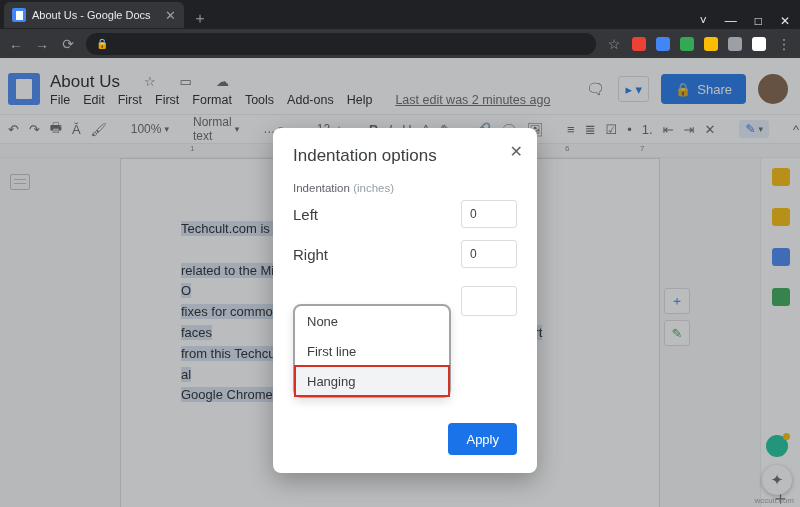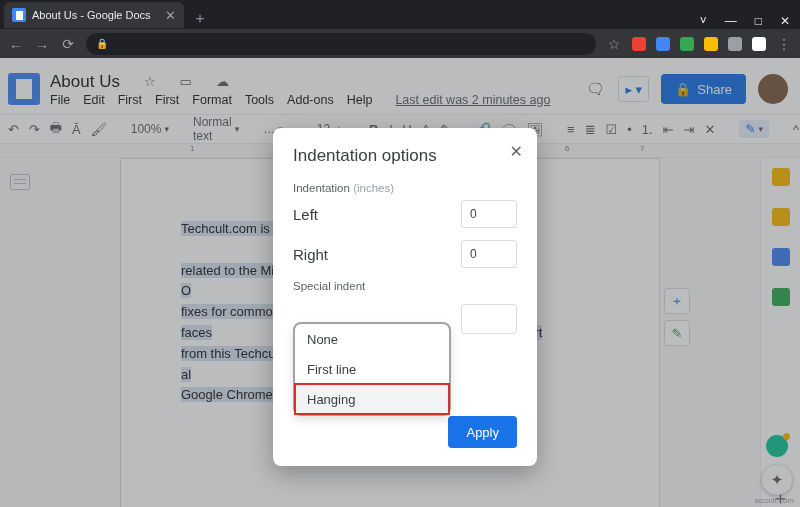--- a/index.html
+++ b/index.html
@@ -81,21 +81,21 @@
   .mclose{position:absolute;right:14px;top:14px;color:#5f6368;font-size:16px;}
   .mlabel{font-size:11.5px;color:#5f6368;margin:10px 0 6px 0;}
   .mlabel .unit{color:#9aa0a6;}
   .mrow{display:flex;align-items:center;justify-content:space-between;margin-bottom:12px;}
   .mrow .fld{font-size:15px;color:#3c4043;}
   .numbox{width:56px;height:28px;border:1px solid #dadce0;border-radius:3px;font-size:12px;color:#3c4043;display:flex;align-items:center;padding:0 8px;}
   .dropdown{border:2px solid #a3a3a3;border-radius:8px;margin-top:24px;box-shadow:0 4px 10px rgba(0,0,0,0.12);}
   .dditem{height:30px;display:flex;align-items:center;padding:0 12px;font-size:13px;color:#3c4043;}
   .dditem.hov{background:#f1f3f4;}
   .dditem.sel{outline:2px solid #d93025;outline-offset:-1px;}
-  .applybtn{background:#1a73e8;color:#fff;font-size:13px;font-weight:500;border-radius:4px;height:32px;padding:0 18px;border:none;float:right;margin-top:0;}
+  .applybtn{background:#1a73e8;color:#fff;font-size:13px;font-weight:500;border-radius:4px;height:32px;padding:0 18px;border:none;float:right;margin-top:25px;}
   .specialwrap{display:flex;gap:10px;align-items:flex-start;}
   .ddcol{flex:1;position:relative;}
   .amtbox{width:56px;height:30px;border:1px solid #dadce0;border-radius:3px;margin-top:6px;}
 
   
   .brbadges{position:absolute;right:8px;bottom:12px;z-index:40;display:flex;flex-direction:column;gap:8px;align-items:center;}
   .gram{width:22px;height:22px;border-radius:50%;background:#15c39a;position:relative;}
   .gram::after{content:"";position:absolute;right:-2px;top:-2px;width:7px;height:7px;border-radius:50%;background:#fbbc04;}
   .explore{width:30px;height:30px;border-radius:50%;background:#fff;box-shadow:0 1px 4px rgba(0,0,0,0.3);display:flex;align-items:center;justify-content:center;color:#5f6368;font-size:15px;}
   .watermark{position:absolute;right:6px;bottom:2px;font-size:8px;color:#9aa0a6;z-index:40;}
@@ -279,21 +279,20 @@
         <span>0</span>
       </div>
   </div>
   <div class="mrow">
     <span class="fld">Right</span>
     <div class="numbox">
         <span>0</span>
       </div>
   </div>
 
-  <div class="mlabel">Special indent</div>
 
   <div class="specialwrap">
     <div class="ddcol">
       <div class="dropdown">
         <div class="dditem">None</div>
         <div class="dditem">First line</div>
         <div class="dditem hov sel">Hanging</div>
       </div>
     </div>
     <div class="amtbox"></div>

